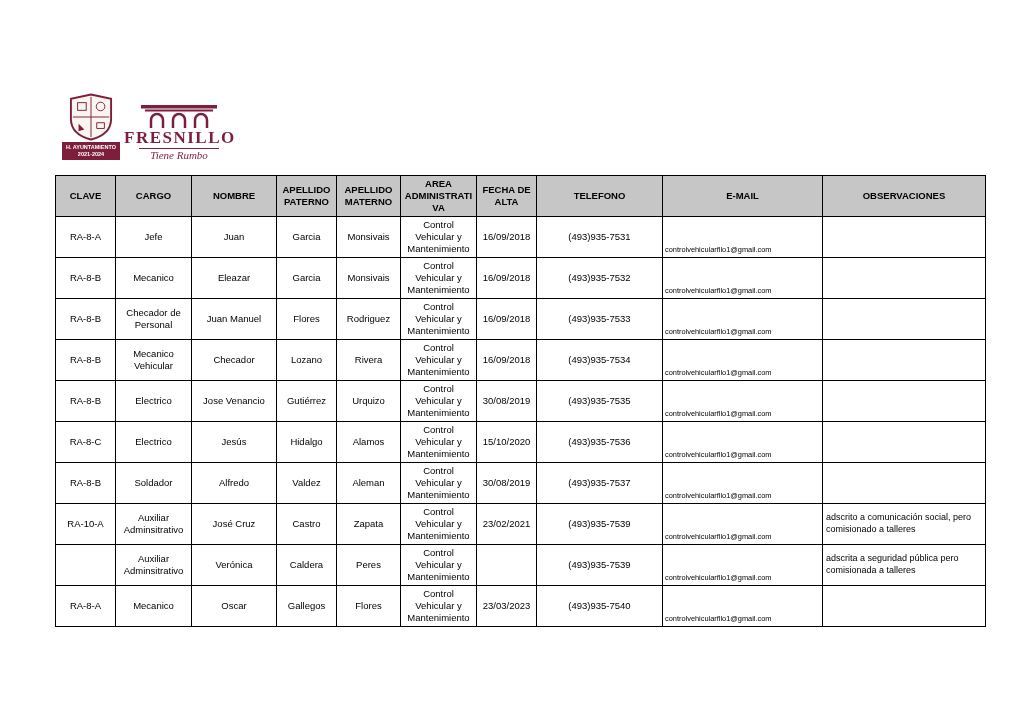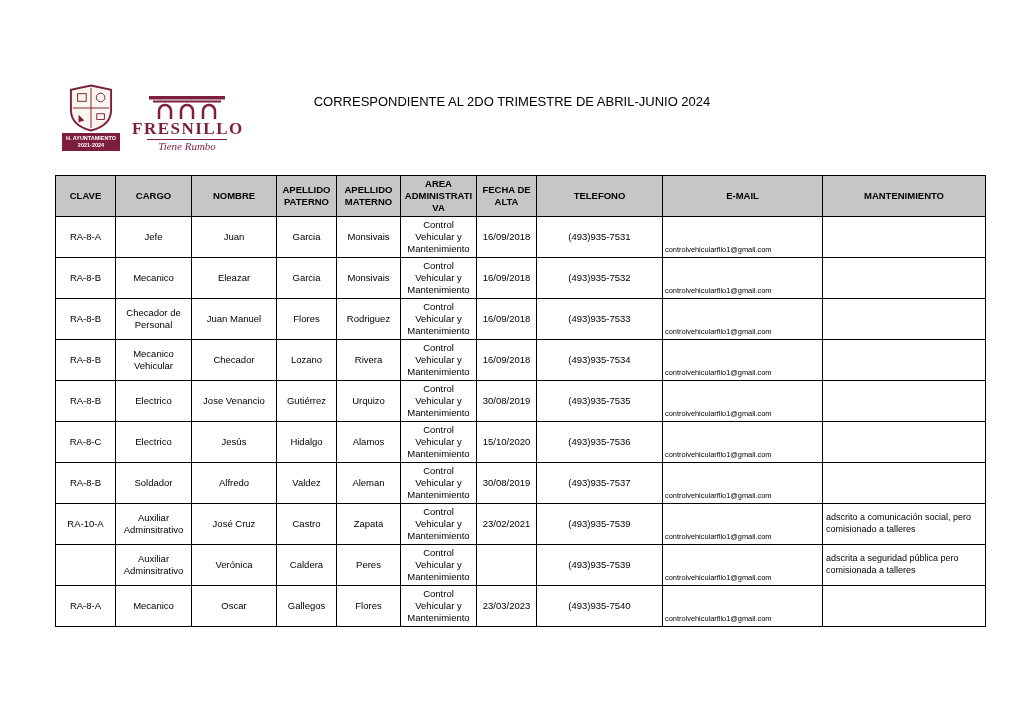--- a/index.html
+++ b/index.html
@@ -10,21 +10,21 @@
     background: #ffffff; font-family: "Liberation Sans", sans-serif; color: #000;
     overflow: hidden;
   }
 
   
   .titles { position: absolute; top: 89px; left: 0; width: 100%; text-align: center; }
   .title { font-size: 13.5px; font-weight: bold; letter-spacing: 0.2px; }
   .subtitle { font-size: 13px; margin-top: 5px; }
 
   
-  .logo-block { position: absolute; left: 62px; top: 84px; display: flex; gap: 12px; align-items: flex-start; justify-content: center; }
+  .logo-block { position: absolute; left: 62px; top: 93px; display: flex; gap: 4px; align-items: flex-start; justify-content: center; }
   .crest { width: 58px; text-align: center; }
   .crest svg { width: 44px; height: 48px; display: block; margin: 0 auto; }
   .crest-banner {
     background: var(--maroon); color: #fff; font-size: 5.5px; font-weight: bold;
     padding: 2px 1px; line-height: 1.25; margin-top: 1px;
   }
   .fresnillo { width: 110px; text-align: center; margin-top: 10px; }
   .fresnillo svg { width: 88px; height: 26px; display: block; margin: 0 auto; }
   .fresnillo-name {
     font-size: 17px; font-weight: bold; color: var(--maroon);
@@ -92,21 +92,20 @@
           <path d="M60 25 v-8 a6 6 0 0 1 12 0 v8" fill="none" stroke="#7d1f3c" stroke-width="2.5"></path>
         </svg>
       </span>
       <div class="fresnillo-name">FRESNILLO</div>
       <div class="tagline-rule"></div>
       <div class="fresnillo-tagline">Tiene Rumbo</div>
     </div>
   </div>
 
   <div class="titles">
-    <div class="subtitle">CORRESPONDIENTE AL 2DO TRIMESTRE DE ABRIL-JUNIO 2024</div>
   </div>
 
   <table class="personnel">
     <colgroup>
       <col class="c-clave">
         <col class="c-cargo">
         <col class="c-nombre">
       <col class="c-paterno">
         <col class="c-materno">
         <col class="c-area">
@@ -119,21 +118,21 @@
       <tr>
           <th>CLAVE</th>
           <th>CARGO</th>
           <th>NOMBRE</th>
           <th>APELLIDO PATERNO</th>
           <th>APELLIDO MATERNO</th>
           <th>AREA ADMINISTRATIVA</th>
           <th>FECHA DE ALTA</th>
           <th>TELEFONO</th>
           <th>E-MAIL</th>
-          <th>MANTENIMIENTO</th>
+          <th>OBSERVACIONES</th>
         </tr>
     </thead>
     <tbody>
         <tr>
           <td class="col-clave">RA-8-A</td>
           <td class="col-cargo">Jefe</td>
           <td class="col-nombre">Juan</td>
           <td class="col-apellido_paterno">Garcia</td>
           <td class="col-apellido_materno">Monsivais</td>
           <td class="col-area">Control Vehicular y Mantenimiento</td>

